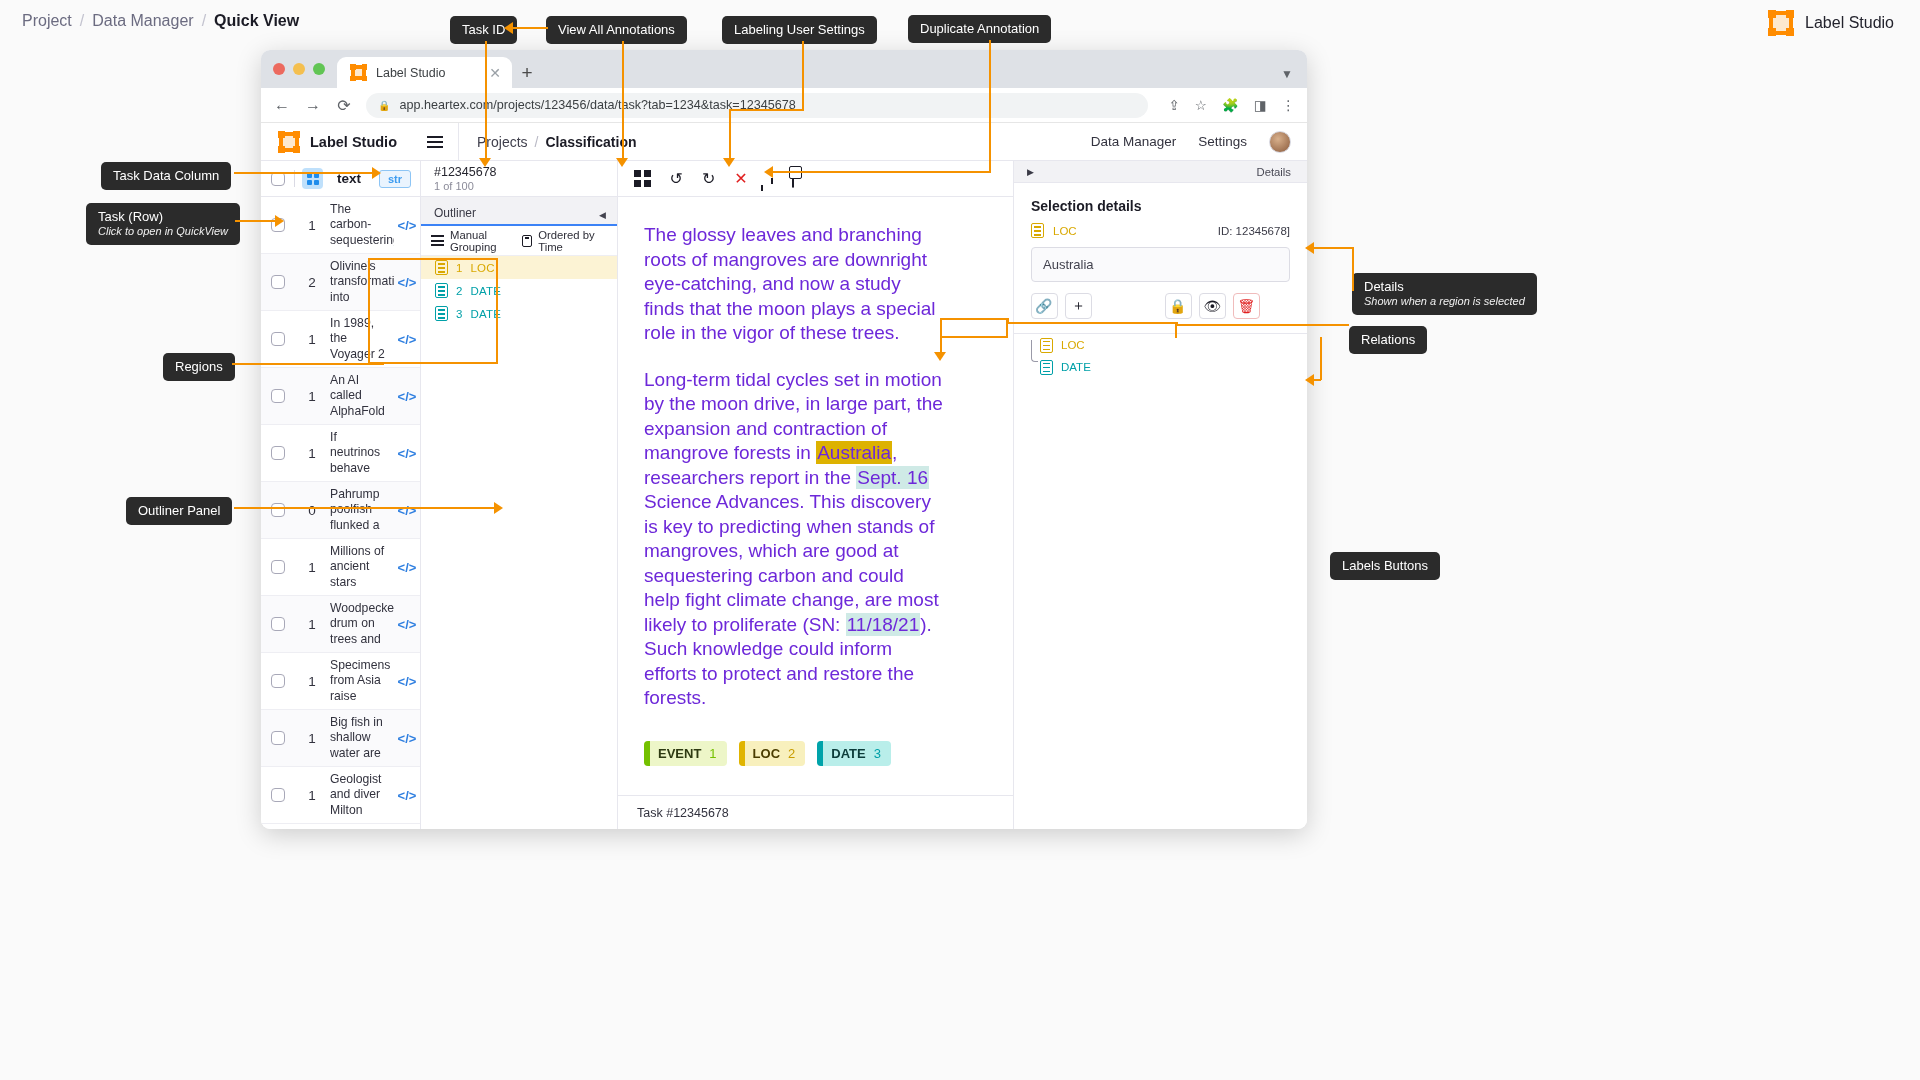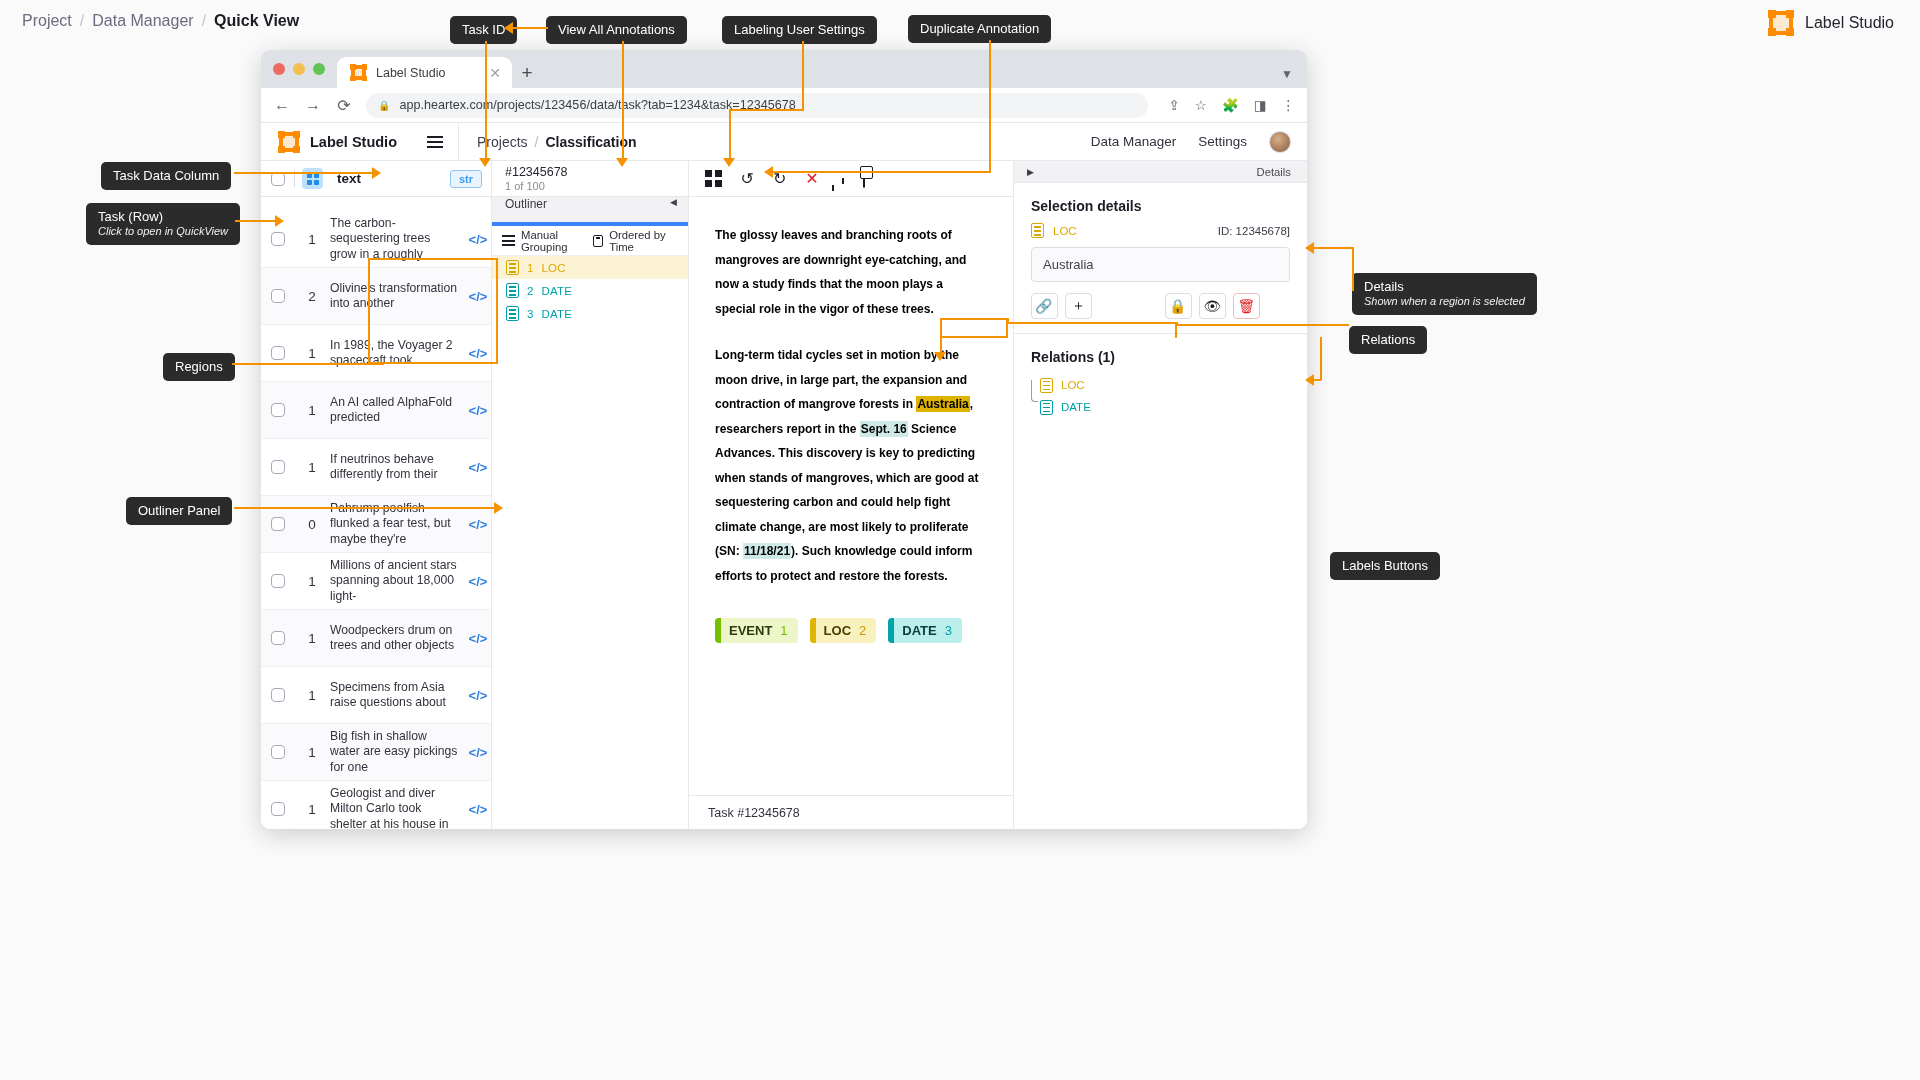--- a/index.html
+++ b/index.html
@@ -99,21 +99,21 @@
   .proj .p2 { color: #1b1b25; font-weight: bold; }
   .ls-header .right { margin-left: auto; display: flex; align-items: center; gap: 22px; padding-right: 16px; }
   .ls-header .right a { color: #33333f; font-size: 13.5px; }
   .avatar { width: 22px; height: 22px; border-radius: 50%;
             background: radial-gradient(circle at 40% 35%, #d8b08c, #8a5a3b); border: 1px solid #d7d7df; }
 
   
   .body-row { display: flex; height: 668px; }
 
   
-  .dm { width: 231px; background: #fff; border-right: 1px solid #e7e7ee; display: flex; flex-direction: column; gap: 14px; }
+  .dm { width: 160px; background: #fff; border-right: 1px solid #e7e7ee; display: flex; flex-direction: column; }
   .dm-head {
     height: 36px; display: flex; align-items: center; border-bottom: 1px solid #e7e7ee;
     font-size: 13.5px; font-weight: bold; color: #1b1b25; position: relative;
   }
   .cb { width: 14px; height: 14px; border: 1.4px solid #a8a8b8; border-radius: 4px; background: #fff; flex: none; }
   .dm-head .cbwrap { width: 33px; display: flex; justify-content: center; }
   .dm-head .vdiv { width: 1px; height: 17px; background: #dadae4; }
   .drag-ic {
     width: 21px; height: 21px; border-radius: 4px; background: #bfe0fb;
     display: flex; align-items: center; justify-content: center; margin: 0 7px;
@@ -139,22 +139,22 @@
     padding-right: 6px; max-height: 47px; overflow: hidden;
   }
   .code-ic { width: 26px; color: #2f7fe0; font-size: 13px; font-weight: bold; text-align: center; }
 
   
   .outliner { width: 197px; background: #fff; border-right: 1px solid #e7e7ee; display: flex; flex-direction: column; }
   .task-id-bar { height: 36px; display: flex; align-items: center; border-bottom: 1px solid #e7e7ee; padding-left: 13px; }
   .task-id-bar .tid { font-size: 12.5px; color: #26262f; line-height: 14px; }
   .task-id-bar .tof { font-size: 11px; color: #8b8b99; line-height: 14px; }
   .outliner-title {
-    height: 29px; background: #f2f2f5; border-bottom: 4px solid #3b82f6;
-    display: flex; align-items: flex-start; padding: 0 11px 4px 13px; font-size: 12px; color: #3a3a46;
+    height: 29px; background: #f2f2f5; border-bottom: 2px solid #3b82f6;
+    display: flex; align-items: flex-end; padding: 0 11px 4px 13px; font-size: 12px; color: #3a3a46;
   }
   .outliner-title .collapse { margin-left: auto; font-size: 9px; color: #43434f; }
   .outliner-opts {
     height: 30px; display: flex; align-items: center; gap: 3px; padding: 0 10px;
     border-bottom: 1px solid #eeeef3; font-size: 11.3px; color: #2e2e38;
   }
   .opt { display: flex; align-items: center; gap: 6px; }
   .ico-lines { display: flex; flex-direction: column; gap: 2.5px; }
   .ico-lines i { display: block; width: 13px; height: 2px; background: #1b1b25; }
   .ico-sq { width: 12px; height: 12px; border: 1.8px solid #1b1b25; border-radius: 2px; position: relative; }
@@ -176,21 +176,21 @@
   .grid4 i { background: #1b1b25; }
   .sliders { width: 17px; height: 14px; position: relative; }
   .sliders i { position: absolute; height: 2px; background: #1b1b25; left: 0; right: 0; }
   .sliders i:nth-child(1) { top: 2px; }
   .sliders i:nth-child(2) { top: 9px; }
   .sliders .k { position: absolute; width: 2px; height: 6px; background: #1b1b25; }
   .dupe { width: 15px; height: 15px; border: 1.8px solid #1b1b25; border-radius: 2px; position: relative; }
   .dupe::after { content: ""; position: absolute; left: -4px; top: -4px; width: 11px; height: 11px;
                  border: 1.8px solid #1b1b25; border-radius: 2px; background: #fff; }
   .lv-content { flex: 1; padding: 26px 26px 0 26px; }
-  .para { font-size: 12px; line-height: 24.5px; color: #000000; max-width: 300px; font-weight: bold; }
+  .para { font-size: 19px; line-height: 24.5px; color: #6d28d9; max-width: 300px; }
   .para + .para { margin-top: 22px; }
   .hl-loc { background: #ddb200; padding: 1px 1px; }
   .hl-date { background: #cfeae6; padding: 1px 1px; }
   .labels-row { display: flex; gap: 12px; margin-top: 30px; }
   .lbl-btn {
     display: flex; align-items: center; gap: 8px; border-radius: 4px;
     font-size: 13px; font-weight: bold; padding: 5px 10px 5px 0; position: relative;
     overflow: hidden; padding-left: 14px;
   }
   .lbl-btn::before { content: ""; position: absolute; left: 0; top: 0; bottom: 0; width: 6px; }
@@ -561,21 +561,20 @@
         </div>
         <div class="sel-value">Australia</div>
         <div class="sel-actions">
           <span class="act-btn">🔗</span>
           <span class="act-btn">＋</span>
           <span class="act-btn spacer"></span>
           <span class="act-btn" style="margin-left:32px">🔒</span>
           <span class="act-btn">👁</span>
           <span class="act-btn del">🗑</span>
         </div>
-        <div class="rel-title">Relations (1)</div>
         <div class="rel-list">
           <span class="rel-brace"></span>
           <div class="rel-item" style="color:#d9a800">
             <span class="rg-ic"></span>
             <span>LOC</span>
           </div>
           <div class="rel-item" style="color:#00a0a8">
             <span class="rg-ic"></span>
             <span>DATE</span>
           </div>

